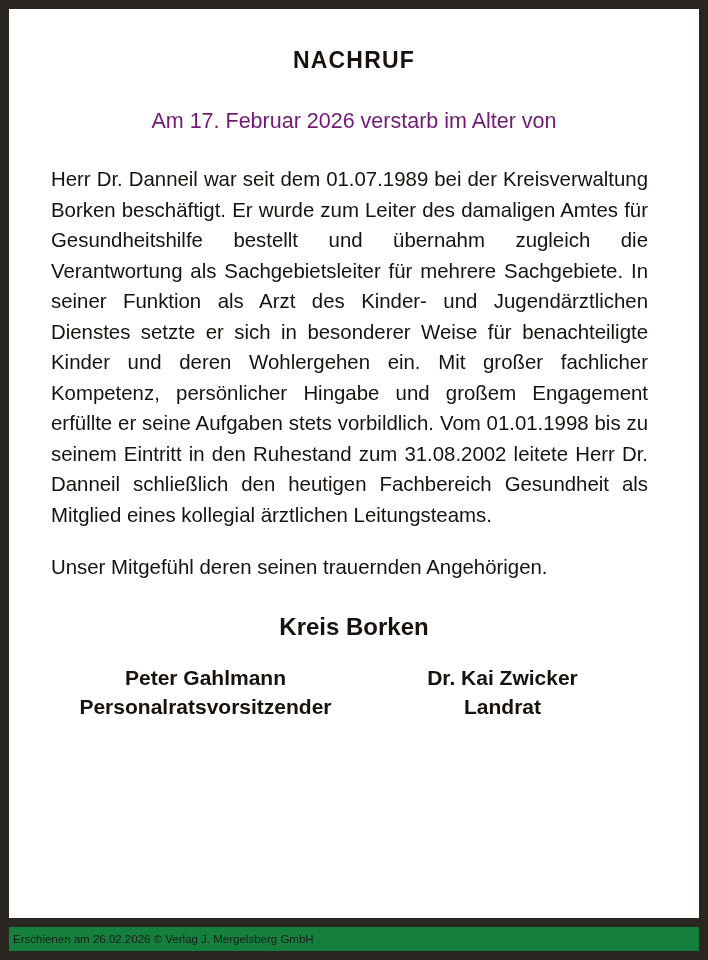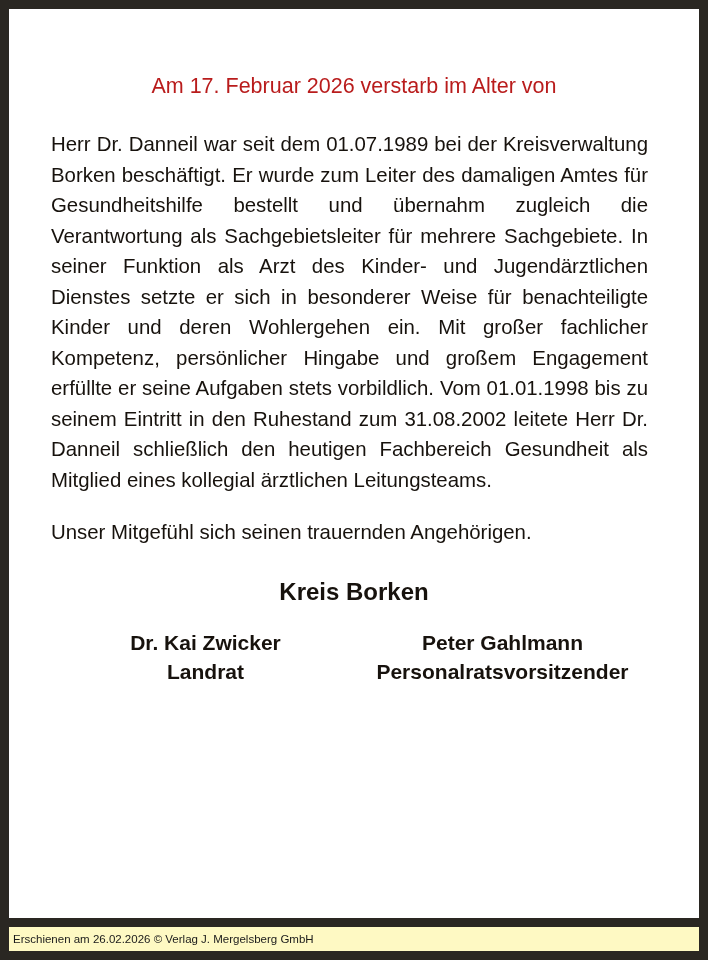--- a/index.html
+++ b/index.html
@@ -35,21 +35,21 @@
     font-size: 23px;
     letter-spacing: 1.2px;
     margin: 8px 0 0 0;
     color: #17120d;
   }
   .intro {
     text-align: center;
     font-size: 21.5px;
     line-height: 30px;
     margin-top: 32px;
-    color: #b91c1c;
+    color: #701a75;
   }
   .intro .line {
     display: block;
   }
   .name {
     text-align: center;
     font-weight: bold;
     font-size: 35px;
     margin-top: 24px;
     letter-spacing: 0.2px;
@@ -102,21 +102,21 @@
     font-size: 21px;
     line-height: 29px;
     color: #17120d;
   }
   .footer {
     position: absolute;
     left: 0;
     right: 0;
     bottom: 0;
     height: 24px;
-    background: #fef9c3;
+    background: #15803d;
     font-size: 11.5px;
     color: #1a1a1a;
     display: flex;
     align-items: center;
     padding-left: 4px;
     border-top: 0;
   }
   .footer-bar {
     position: absolute;
     left: 0;
@@ -125,41 +125,42 @@
     height: 9px;
     background: #2a2722;
   }
 </style>
 </head>
 <body>
 
 <div class="obituary">
   <div class="inner">
 
+    <div class="kicker">NACHRUF</div>
 
     <div class="intro">
       <span class="line">Am 17. Februar 2026 verstarb im Alter von</span>
     </div>
 
 
     <div class="body-text">
       <p>Herr Dr. Danneil war seit dem 01.07.1989 bei der Kreisverwaltung Borken beschäftigt. Er wurde zum Leiter des damaligen Amtes für Gesundheitshilfe bestellt und übernahm zugleich die Verantwortung als Sachgebietsleiter für mehrere Sachgebiete. In seiner Funktion als Arzt des Kinder- und Jugendärztlichen Dienstes setzte er sich in besonderer Weise für benachteiligte Kinder und deren Wohlergehen ein. Mit großer fachlicher Kompetenz, persönlicher Hingabe und großem Engagement erfüllte er seine Aufgaben stets vorbildlich. Vom 01.01.1998 bis zu seinem Eintritt in den Ruhestand zum 31.08.2002 leitete Herr Dr. Danneil schließlich den heutigen Fachbereich Gesundheit als Mitglied eines kollegial ärztlichen Leitungsteams.</p>
-      <p class="p-last">Unser Mitgefühl sich seinen trauernden Angehörigen.</p>
+      <p class="p-last">Unser Mitgefühl deren seinen trauernden Angehörigen.</p>
     </div>
 
     <div class="org">Kreis Borken</div>
 
     <div class="signers">
       <div class="signer">
+        <span class="sname">Peter Gahlmann</span>
+        <span class="srole">Personalratsvorsitzender</span>
+      </div>
+      <div class="signer">
         <span class="sname">Dr. Kai Zwicker</span>
         <span class="srole">Landrat</span>
-      </div>
-      <div class="signer">
-        <span class="sname">Peter Gahlmann</span>
-        <span class="srole">Personalratsvorsitzender</span>
       </div>
     </div>
 
   </div>
 
   <div class="footer-bar"></div>
   <div class="footer">Erschienen am 26.02.2026 © Verlag J. Mergelsberg GmbH</div>
 </div>
 
 </body></html>

